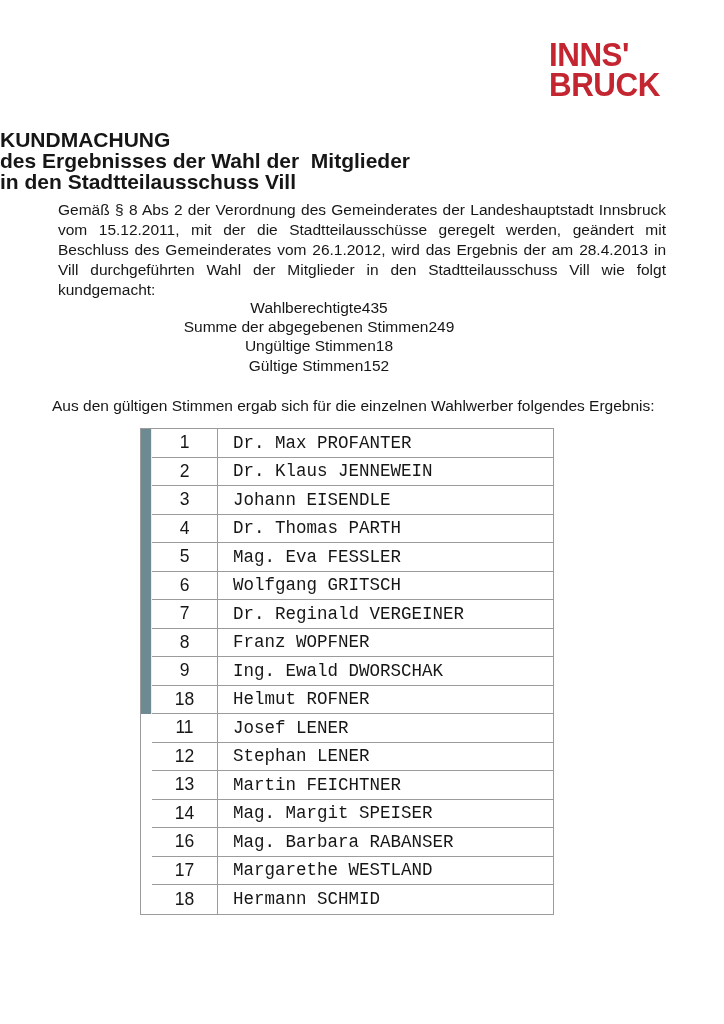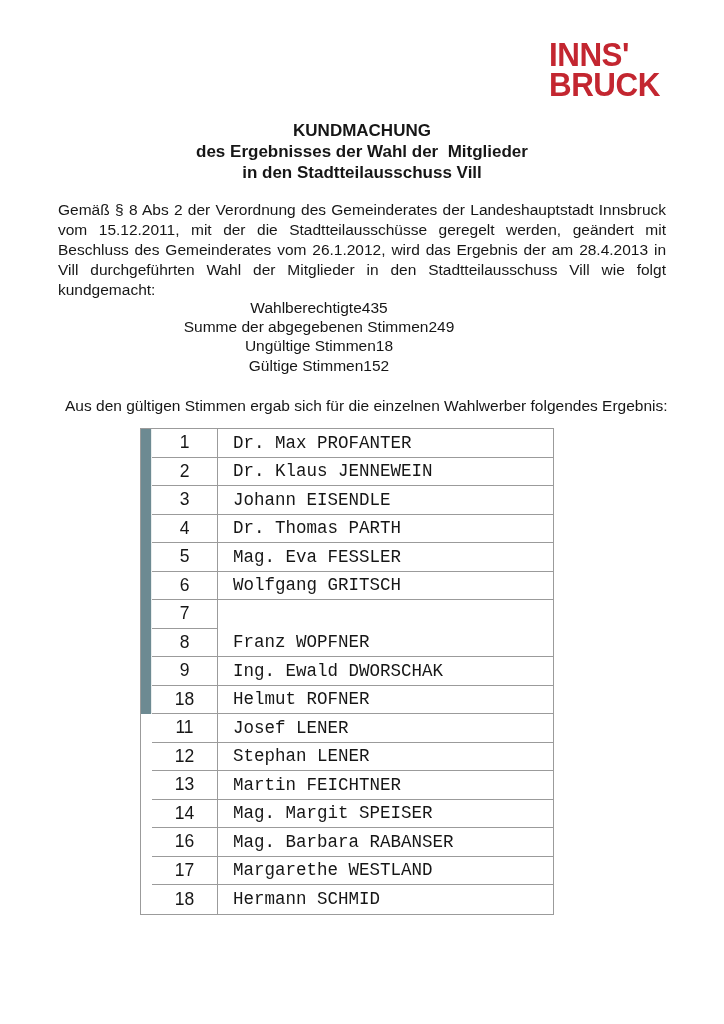--- a/index.html
+++ b/index.html
@@ -11,35 +11,35 @@
     color: #161616;
     overflow: hidden;
   }
   .logo {
     position: absolute; left: 549px; top: 40px;
     font-weight: bold; font-size: 33px; line-height: 30px;
     letter-spacing: -0.5px;
     transform: scaleX(0.95); transform-origin: left top;
   }
   .title-block {
-    position: absolute; left: 0; top: 120px; width: 724px;
-    text-align: center; font-weight: bold; font-size: 17px; line-height: 21px;
+    position: absolute; left: 0; top: 129px; width: 724px;
+    font-weight: bold; font-size: 21px; line-height: 21px;
   }
   .title-line { white-space: pre-wrap; }
   .body-par {
     position: absolute; left: 58px; top: 200px; width: 608px;
     font-size: 15.5px; line-height: 20px; text-align: justify;
   }
   .stats {
     position: absolute; left: 148px; top: 298px; width: 342px;
     font-size: 15.5px; line-height: 19.2px;
   }
   .stat-row { display: flex; justify-content: center; }
   .results-intro {
-    position: absolute; left: 65px; top: 396px; width: 640px;
+    position: absolute; left: 52px; top: 396px; width: 640px;
     font-size: 15.5px; line-height: 20px;
   }
   .results-table {
     position: absolute; left: 140px; top: 428px; width: 414px;
     border: 1px solid #9b9b9b;
     background: #ffffff;
   }
   .table-row { display: flex; height: 28.5px; align-items: stretch; }
   .marker-cell { width: 11px; flex: 0 0 11px; background: transparent; }
   .table-row.marked .marker-cell {
@@ -136,20 +136,21 @@
 
   <div class="table-row marked">
     <div class="marker-cell" style="background: rgb(109, 138, 146);"></div>
     <div class="num-cell">6</div>
     <div class="name-cell">Wolfgang GRITSCH</div>
   </div>
 
   <div class="table-row marked">
     <div class="marker-cell" style="background: rgb(109, 138, 146);"></div>
     <div class="num-cell">7</div>
+    <div class="name-cell">Dr. Reginald VERGEINER</div>
   </div>
 
   <div class="table-row marked">
     <div class="marker-cell" style="background: rgb(109, 138, 146);"></div>
     <div class="num-cell">8</div>
     <div class="name-cell">Franz WOPFNER</div>
   </div>
 
   <div class="table-row marked">
     <div class="marker-cell" style="background: rgb(109, 138, 146);"></div>

